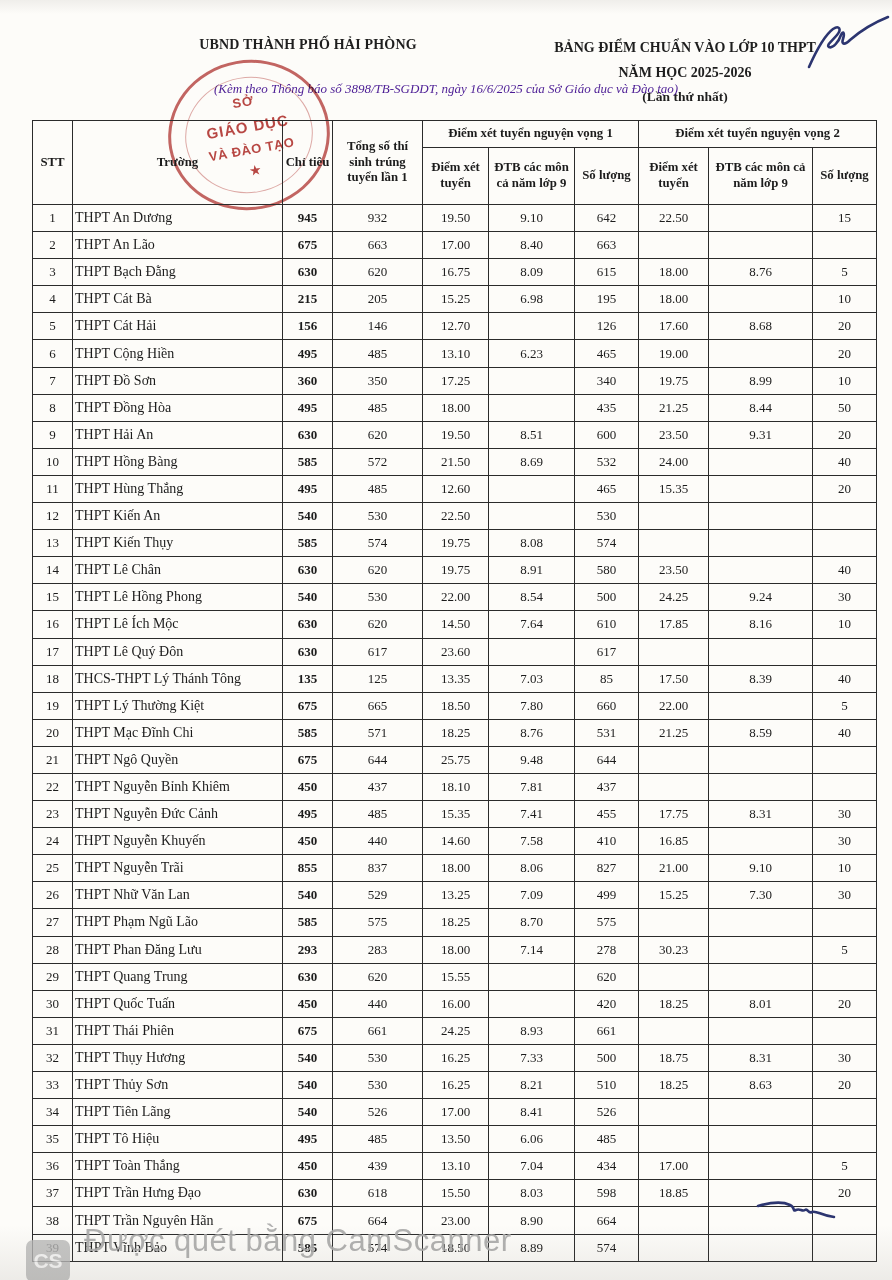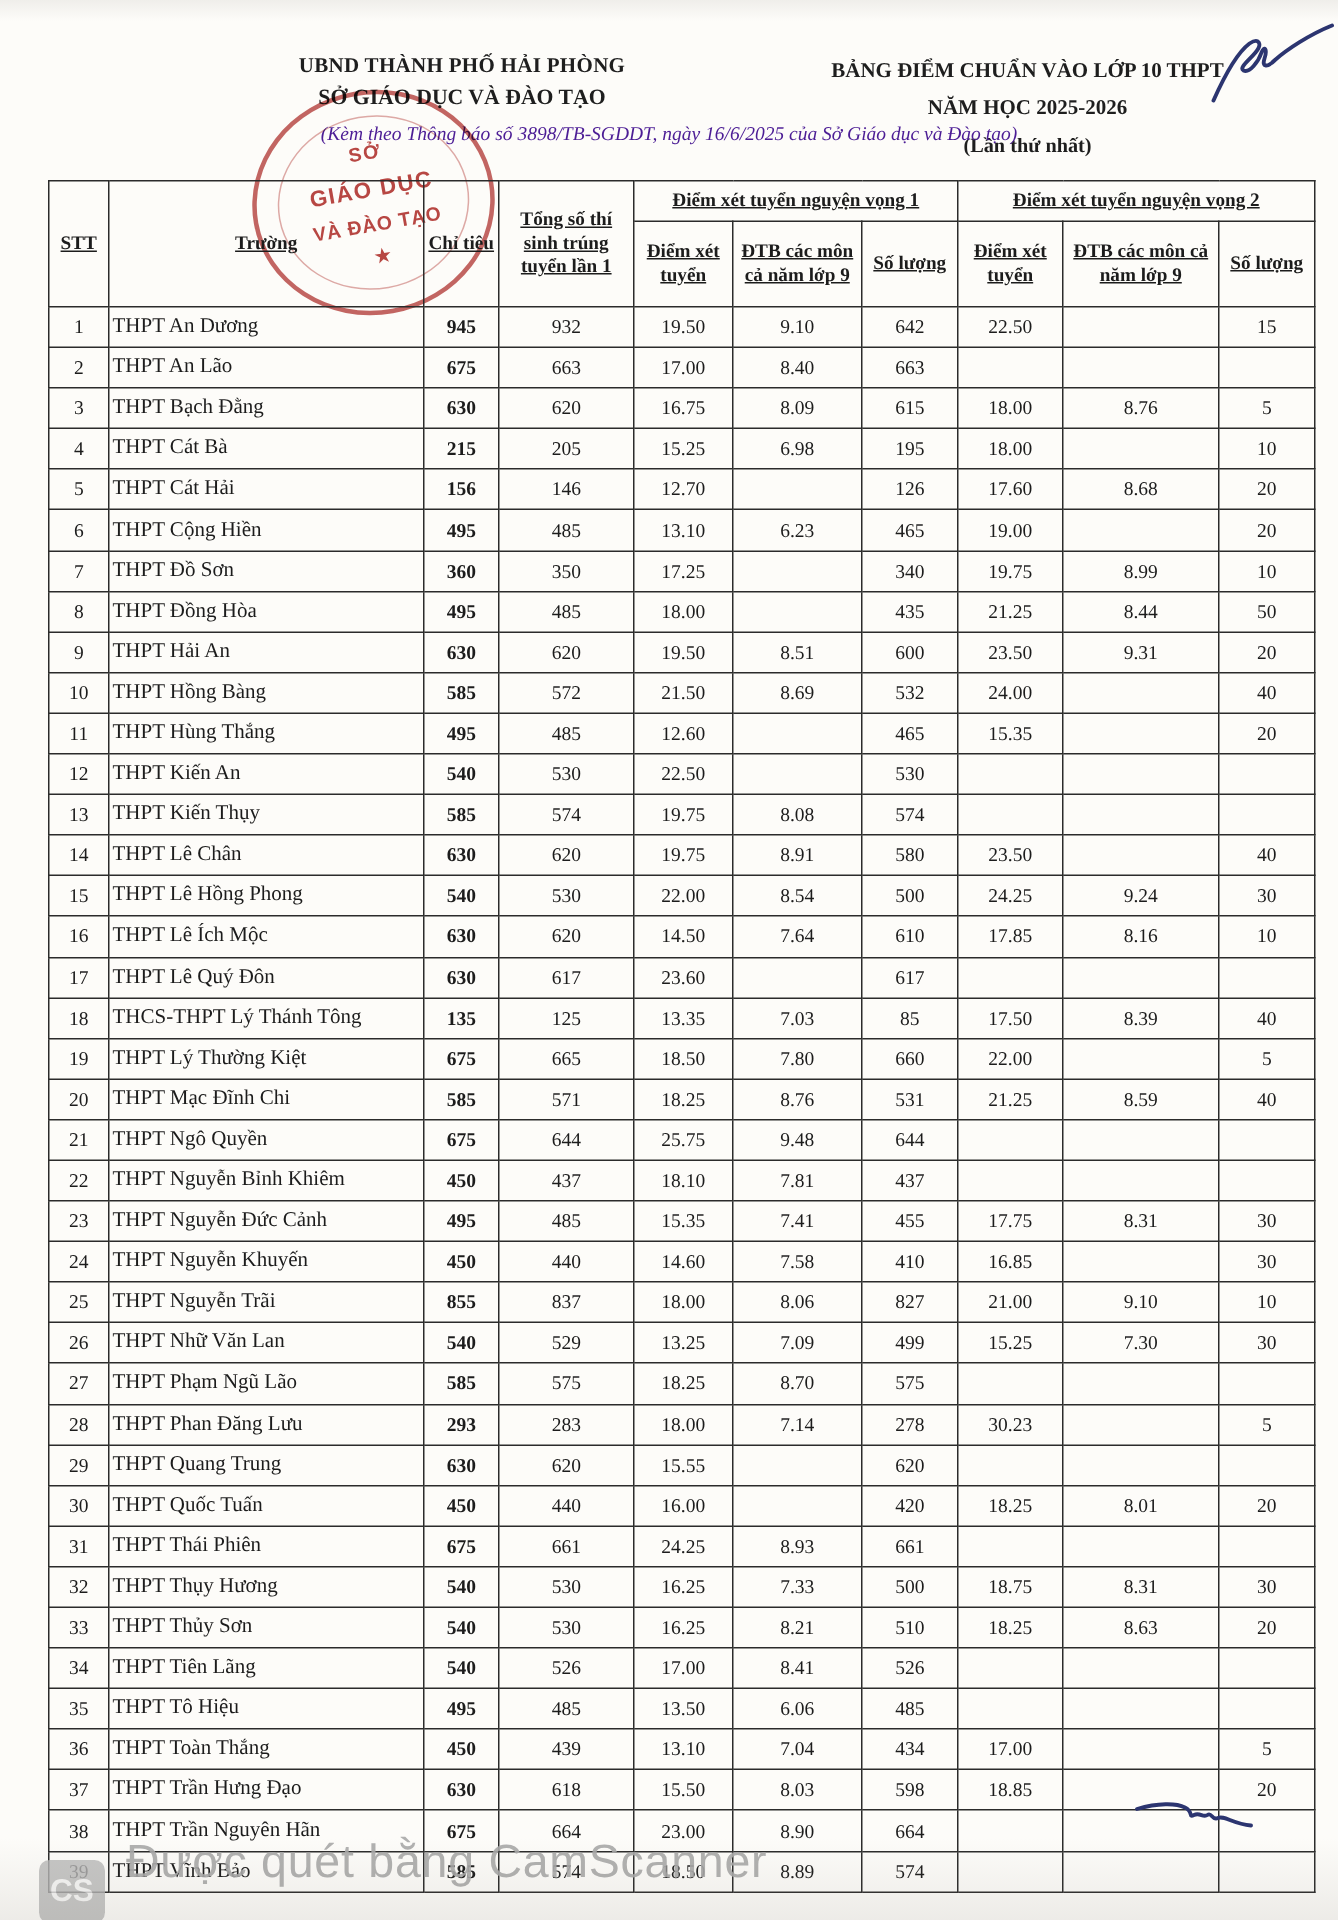--- a/index.html
+++ b/index.html
@@ -65,21 +65,21 @@
     border-collapse:collapse;table-layout:fixed;
     font-size:13px;color:#1c1c1c;
   }
   table.doc th, table.doc td{
     border:1.6px solid #2b2b2b;
     padding:0 2px;
     overflow:hidden;
   }
   table.doc thead th{
     font-weight:700;text-align:center;vertical-align:middle;
-    font-size:12.8px;line-height:1.25;text-decoration:underline;
+    font-size:12.8px;line-height:1.25;
   }
   tr.h1 th{height:26px;}
   tr.h2 th{height:56px;}
   table.doc tbody td{height:26.1px;vertical-align:middle;}
   td.c{text-align:center;}
   td.l{text-align:left;padding-left:7px;font-size:14px;}
   td.b{text-align:center;font-weight:700;}
 
   
   .watermark{
@@ -94,21 +94,20 @@
   .wm-text{font-size:31px;color:#a9a9a9;letter-spacing:.5px;opacity:.9;}
 </style>
 </head>
 <body>
 
 <div class="page">
   <div class="scan-edge"></div>
 
   <div class="lh-left">
     <div class="l1">UBND THÀNH PHỐ HẢI PHÒNG</div>
-    <div class="l2">SỞ GIÁO DỤC VÀ ĐÀO TẠO</div>
   </div>
   <div class="lh-right">
     <div class="t1">BẢNG ĐIỂM CHUẨN VÀO LỚP 10 THPT</div>
     <div class="t2">NĂM HỌC 2025-2026</div>
     <div class="t3">(Lần thứ nhất)</div>
   </div>
   <div class="subtitle">(Kèm theo Thông báo số 3898/TB-SGDDT, ngày 16/6/2025 của Sở Giáo dục và Đào tạo)</div>
 
   <div class="stamp">
     <div class="ring"></div>

